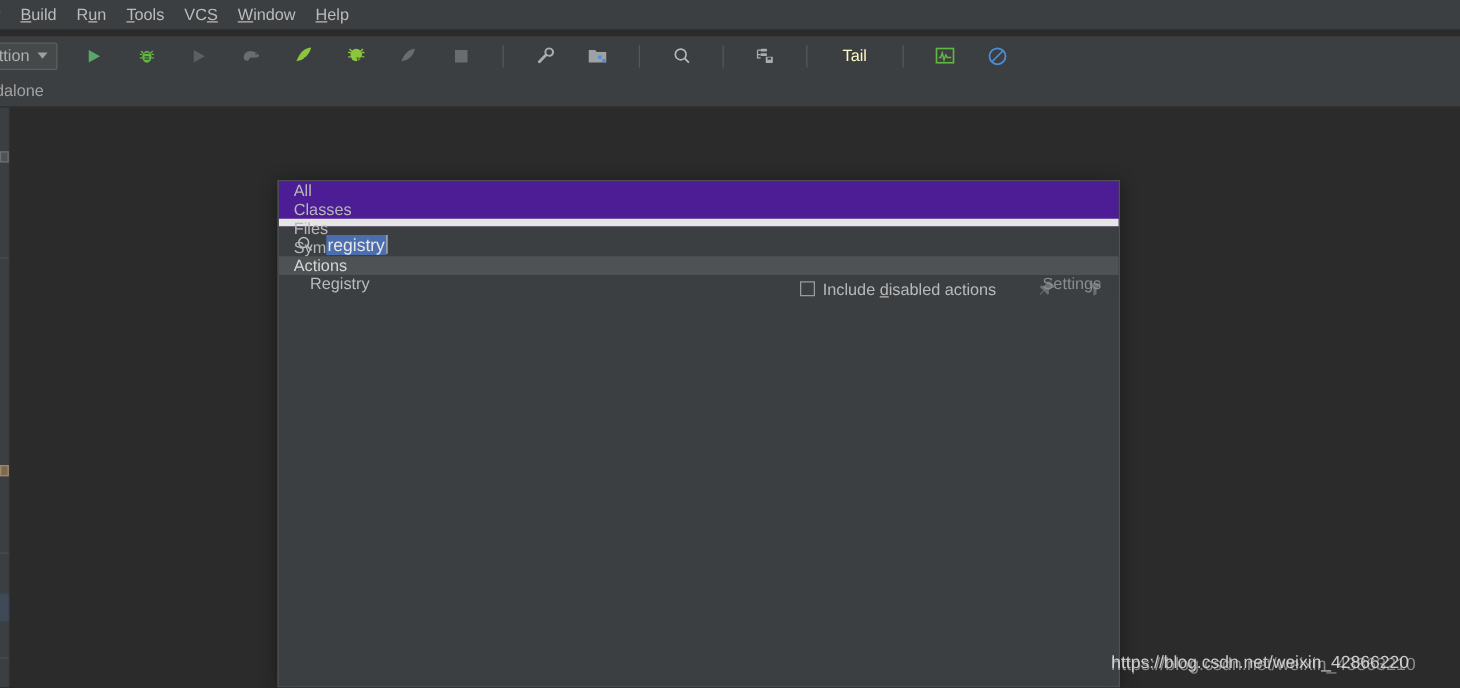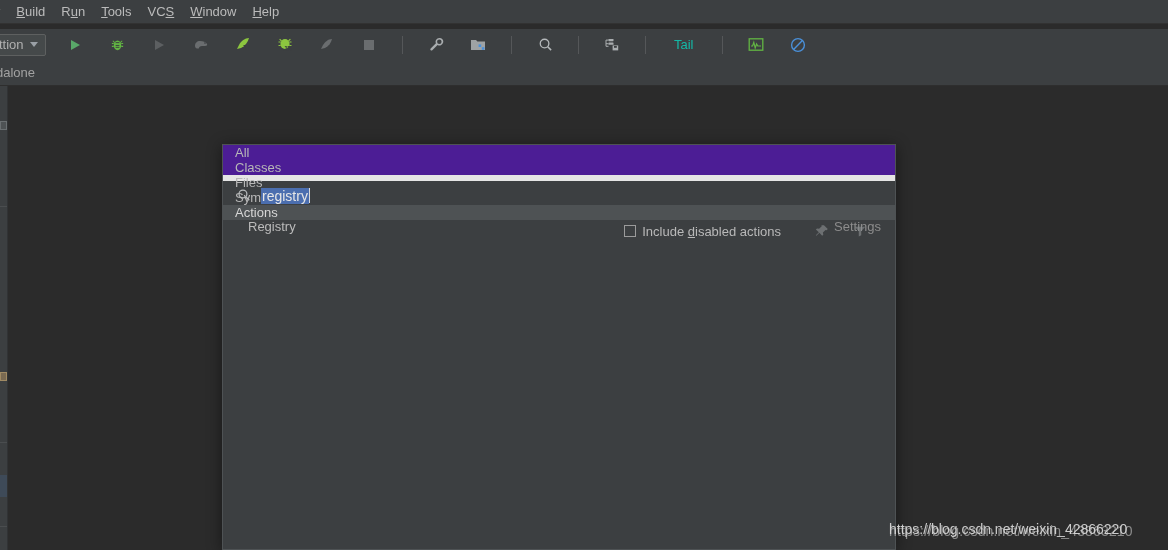--- a/index.html
+++ b/index.html
@@ -87,21 +87,21 @@
     width: 26px; height: 26px;
     display: flex; align-items: center; justify-content: center;
     flex: 0 0 auto;
   }
   .tb-sep {
     width: 1px; height: 18px;
     background: #555759;
     margin: 0 4px;
   }
   .tb-text {
-    color: #14b8a6;
+    color: #fef9c3;
     font-size: 13px;
     padding: 0 8px;
   }
 
   
   .crumbbar {
     position: absolute;
     left: 0; top: 60px;
     width: 1168px; height: 25px;
     background: #3c3f41;
@@ -176,21 +176,21 @@
   }
   .se-tab.selected {
     background: #4e5254;
     color: #d6d6d6;
   }
   .se-tabs-right {
     margin-left: auto;
     display: flex;
     align-items: center;
     gap: 16px;
-    padding-right: 24px;
+    padding-right: 8px;
   }
   .chk-wrap {
     display: flex;
     align-items: center;
     gap: 6px;
     margin-right: 14px;
     color: #b9b9b9;
     font-size: 13px;
     white-space: nowrap;
   }

